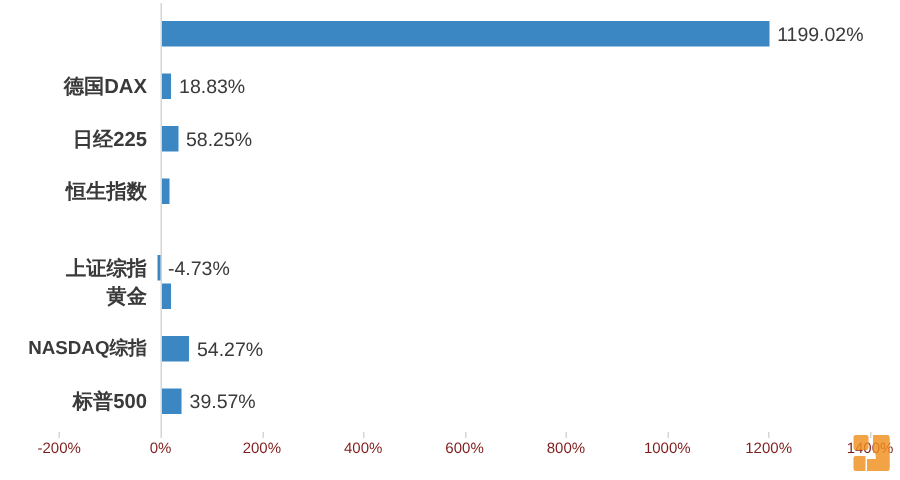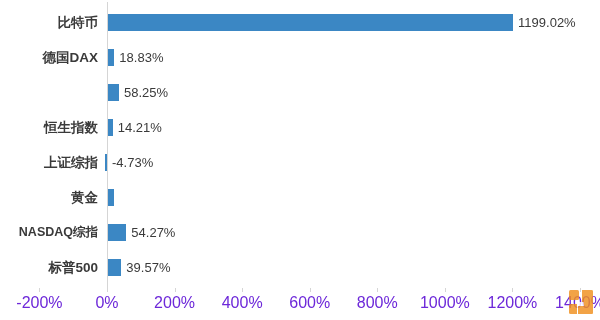--- a/index.html
+++ b/index.html
@@ -88,22 +88,22 @@
     position: absolute;
     top: 0px;
     width: 1px;
     height: 4px;
     background: #d5d5d5;
   }
   .tick-label {
     position: absolute;
     top: 6px;
     transform: translateX(-50%);
-    font-size: 16px;
-    color: #6d28d9;
+    font-size: 10px;
+    color: #7f1d1d;
     white-space: nowrap;
   }
 
   
   .watermark {
     position: absolute;
     right: 6px;
     bottom: 4px;
     height: 28px;
     display: flex;
@@ -127,39 +127,38 @@
 </style>
 </head>
 <body>
 
 <div id="chart-root">
 
   <div class="plot-area">
     <div class="zero-axis" style="left: 107px;"></div>
     <div id="rows">
         <div class="row" style="top: 5px;">
-          <div class="cat-label">比特币</div>
           <div class="bar" style="background: rgb(59, 135, 196); width: 405.097px; left: 108px;"></div>
           <div class="val-label" style="left: 518.097px;">1199.02%</div>
         </div>
         <div class="row" style="top: 40px;">
           <div class="cat-label">德国DAX</div>
           <div class="bar" style="background: rgb(59, 135, 196); width: 6.36185px; left: 108px;"></div>
           <div class="val-label" style="left: 119.362px;">18.83%</div>
         </div>
         <div class="row" style="top: 75px;">
+          <div class="cat-label">日经225</div>
           <div class="bar" style="background: rgb(59, 135, 196); width: 11.0108px; left: 108px;"></div>
           <div class="val-label" style="left: 124.011px;">58.25%</div>
         </div>
         <div class="row" style="top: 110px;">
           <div class="cat-label">恒生指数</div>
           <div class="bar" style="background: rgb(59, 135, 196); width: 4.80095px; left: 108px;"></div>
-          <div class="val-label" style="left: 117.801px;">14.21%</div>
-        </div>
-        <div class="row" style="top: 145px;">
+        </div>
+        <div class="row" style="top: 161px;">
           <div class="cat-label">上证综指</div>
           <div class="bar" style="background: rgb(59, 135, 196); width: 2px; left: 105px;"></div>
           <div class="val-label" style="left: 112px;">-4.73%</div>
         </div>
         <div class="row" style="top: 180px;">
           <div class="cat-label">黄金</div>
           <div class="bar" style="background: rgb(59, 135, 196); width: 6.18616px; left: 108px;"></div>
         </div>
         <div class="row" style="top: 215px;">
           <div class="cat-label small">NASDAQ综指</div>

